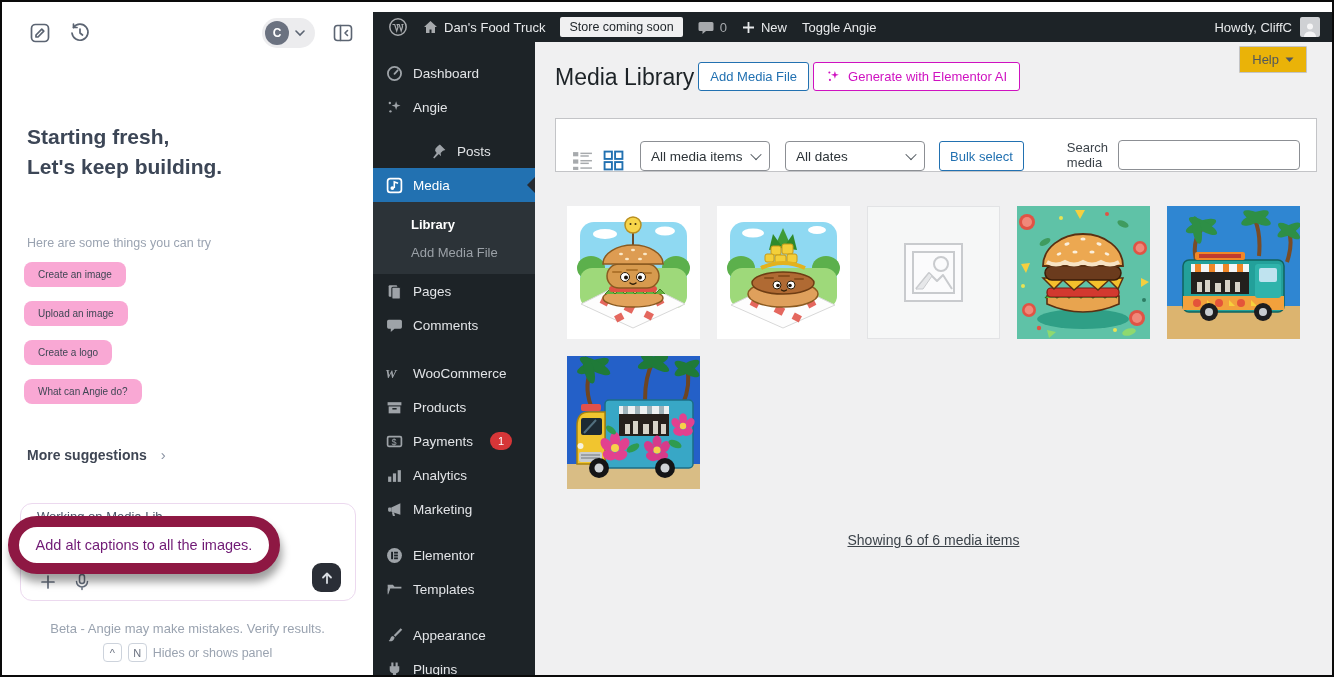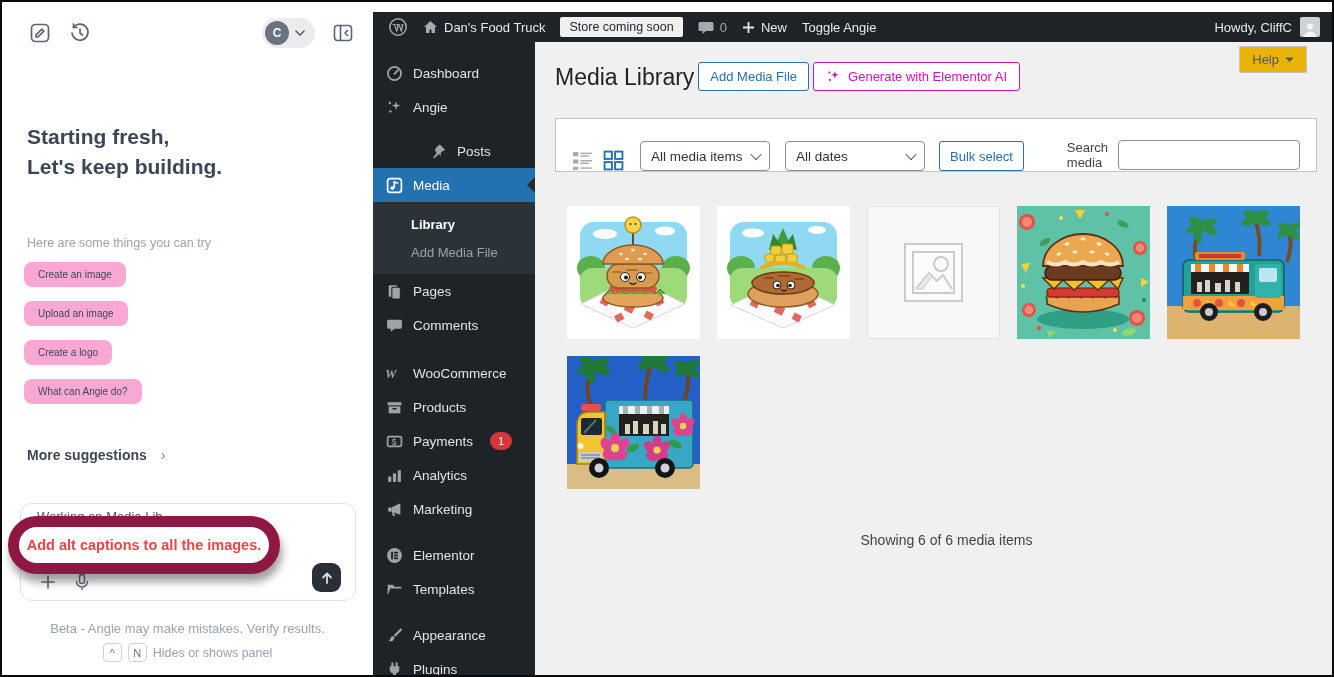--- a/index.html
+++ b/index.html
@@ -24,21 +24,21 @@
   .prompt-card{position:absolute;left:18px;top:501px;width:336px;height:98px;background:#fff;border:1px solid #ecd9ef;
                border-radius:12px;box-sizing:border-box;}
   .ctx-text{padding:5px 16px 0;font-size:13px;color:#4a5568;white-space:nowrap;overflow:hidden;}
   .pc-plus{position:absolute;left:18px;bottom:9px;width:18px;height:18px;color:#67707f;cursor:pointer;}
   .pc-mic{position:absolute;left:52px;bottom:9px;width:18px;height:18px;color:#67707f;cursor:pointer;}
   .send-btn{position:absolute;right:14px;bottom:8px;width:29px;height:29px;background:#2a2e36;border:none;
             border-radius:9px;display:flex;align-items:center;justify-content:center;cursor:pointer;}
   .annotation{position:absolute;left:6px;top:514px;width:272px;height:58px;box-sizing:border-box;
               border:11px solid #8e1843;border-radius:30px;background:#fff;display:flex;align-items:center;
               justify-content:center;box-shadow:2px 8px 9px rgba(0,0,0,.38);z-index:5;}
-  .annotation span{font-size:14.5px;font-weight:bold;color:#ef4444;white-space:nowrap;}
+  .annotation span{font-size:14.5px;font-weight:normal;color:#701a75;white-space:nowrap;}
   .beta-note{position:absolute;left:0;right:0;top:619px;text-align:center;font-size:13px;color:#9aa3b0;}
   .shortcut-row{position:absolute;left:0;right:0;top:641px;display:flex;align-items:center;justify-content:center;
                 gap:6px;font-size:12.5px;color:#9aa3b0;}
   .keycap{display:inline-flex;align-items:center;justify-content:center;width:17px;height:17px;border:1px solid #cdd3dc;
           border-radius:4px;font-size:11px;color:#6b7280;background:#fff;}
 
   
   .admin-bar{position:absolute;left:371px;top:10px;right:0;height:30px;background:#1d2327;display:flex;
              align-items:center;padding:0 12px 0 15px;box-sizing:border-box;gap:15px;color:#e8eaec;font-size:13px;}
   .ab-item{display:flex;align-items:center;gap:6px;cursor:pointer;white-space:nowrap;}
@@ -82,21 +82,21 @@
         transform:rotate(45deg) translate(-1px,-1px);flex:none;margin-left:8px;}
   .bulk-btn{height:30px;background:#fff;border:1px solid #2271b1;color:#2271b1;border-radius:3px;font-size:13px;
             padding:0 10px;cursor:pointer;margin-left:4px;font-family:inherit;}
   .search-group{margin-left:auto;display:flex;align-items:center;gap:10px;}
   .search-label{font-size:13px;color:#3c434a;line-height:1.2;}
   .search-input{width:182px;height:30px;border:1px solid #8c8f94;border-radius:4px;background:#fff;box-sizing:border-box;
                 font-size:13px;padding:0 8px;font-family:inherit;}
   .media-grid{position:absolute;left:32px;top:164px;display:grid;grid-template-columns:repeat(5,133px);gap:17px;}
   .cell{width:133px;height:133px;cursor:pointer;position:relative;background:#fff;}
   .cell svg{display:block;width:133px;height:133px;}
-  .grid-status{position:absolute;left:45px;top:490px;width:733px;text-align:center;font-size:14px;color:#3c434a;}
+  .grid-status{position:absolute;left:32px;top:490px;width:733px;text-align:center;font-size:14px;color:#3c434a;text-decoration:underline;}
 </style>
 </head>
 <body>
 
 <div class="screen">
 
   <aside class="angie-panel">
     <div class="ap-top">
       <span class="ap-icon">
         <svg viewBox="0 0 24 24" fill="none" stroke="currentColor" stroke-width="1.7" stroke-linecap="round" stroke-linejoin="round">

